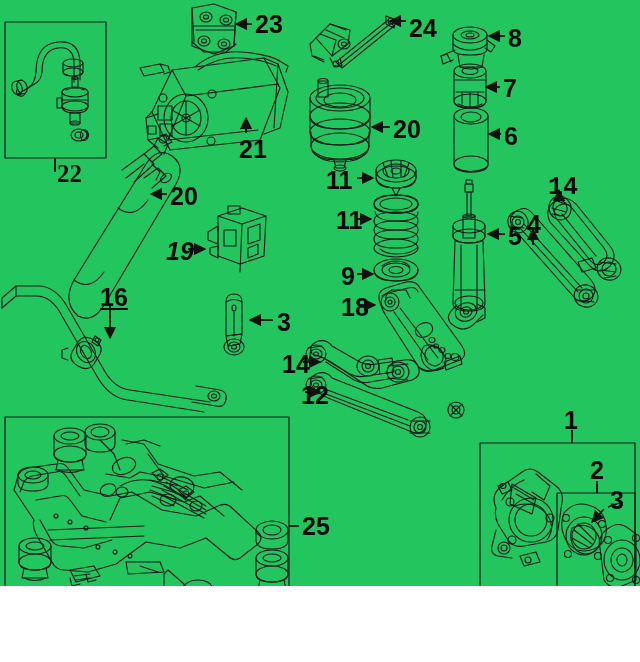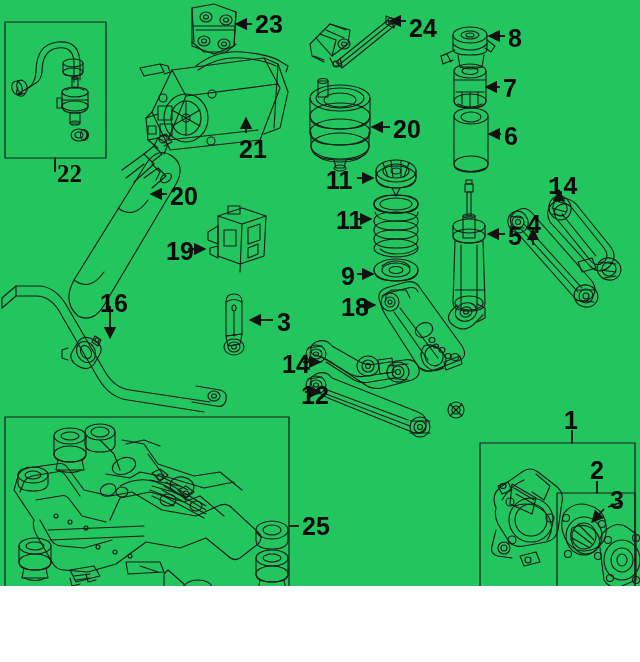--- a/index.html
+++ b/index.html
@@ -547,23 +547,23 @@
 <div class="callout c-lg" style="left:239px;top:137px;text-align:center;">21</div>
 <div class="callout c-lg" style="left:393px;top:117px;">20</div>
 <div class="callout c-lg" style="left:57px;top:161px;font-family:Liberation Serif, serif;">22</div>
 <div class="callout c-lg" style="left:170px;top:184px;">20</div>
 <div class="callout c-lg" style="left:326px;top:168px;">11</div>
 <div class="callout c-lg" style="left:336px;top:208px;">11</div>
 <div class="callout c-lg" style="left:341px;top:264px;">9</div>
 <div class="callout c-lg" style="left:508px;top:224px;">5</div>
 <div class="callout c-lg" style="left:548px;top:175px;font-family:Liberation Mono, monospace;">14</div>
 <div class="callout c-lg" style="left:527px;top:212px;">4</div>
-<div class="callout c-lg" style="left:166px;top:239px;">19</div>
+<div class="callout c-lg" style="left:166px;top:239px;font-style:italic;">19</div>
 <div class="callout c-lg" style="left:341px;top:295px;">18</div>
-<div class="callout c-lg" style="left:100px;top:291px;">16</div>
+<div class="callout c-lg" style="left:100px;top:285px;text-decoration:underline;">16</div>
 <div class="callout c-lg" style="left:277px;top:310px;">3</div>
 <div class="callout c-lg" style="left:282px;top:352px;">14</div>
 <div class="callout c-lg" style="left:283px;top:383px;margin-left:18px;">12</div>
 <div class="callout c-lg" style="left:302px;top:514px;">25</div>
 <div class="callout c-lg" style="left:564px;top:408px;">1</div>
 <div class="callout c-lg" style="left:590px;top:458px;">2</div>
 <div class="callout c-lg" style="left:610px;top:488px;">3</div>
 
 </div>
 

